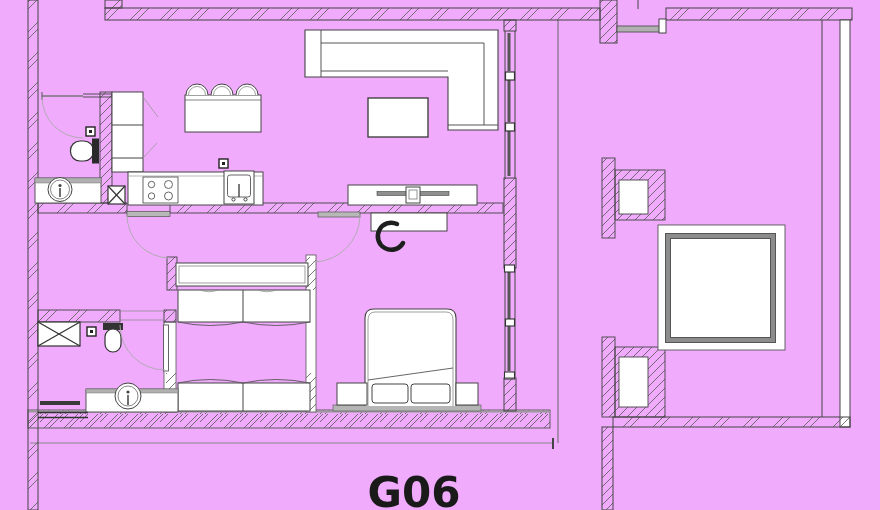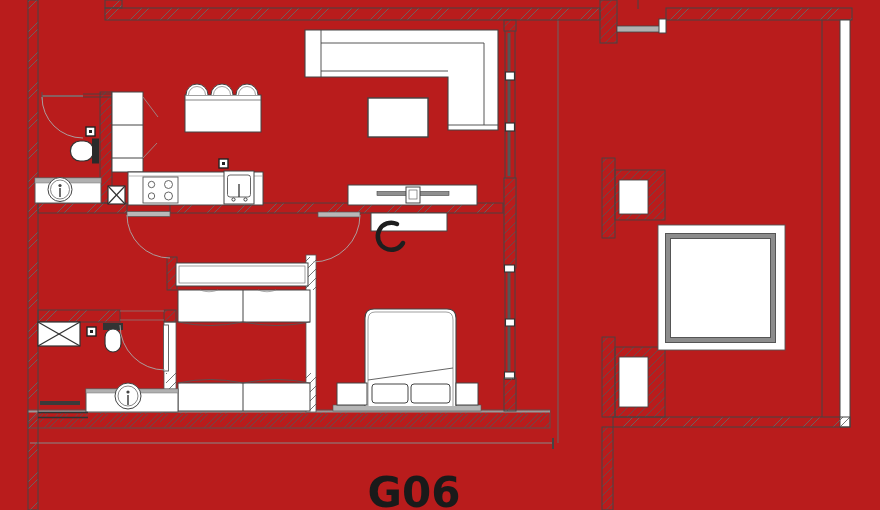--- a/index.html
+++ b/index.html
@@ -1,16 +1,16 @@
 <!DOCTYPE html>
 <html><head>
 <meta charset="utf-8">
 <style>
   html,body{margin:0;padding:0;background:#fff;}
-  #stage{position:relative;width:880px;height:510px;background:#b91c1c;overflow:hidden;
+  #stage{position:relative;width:880px;height:510px;background:#f0abfc;overflow:hidden;
          font-family:"DejaVu Sans","Liberation Sans",sans-serif;}
   svg{position:absolute;left:0;top:0;}
   .lbl{font-family:"DejaVu Sans","Liberation Sans",sans-serif;font-weight:bold;}
 </style>
 </head>
 <body>
 
 <div id="stage">
 <svg width="880" height="510" viewBox="0 0 880 510">
   <defs>

